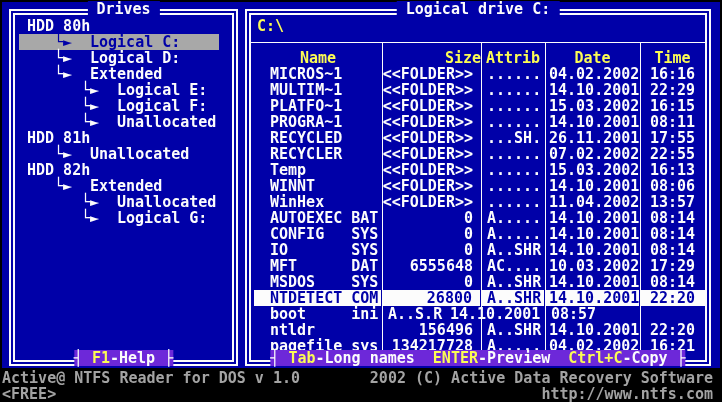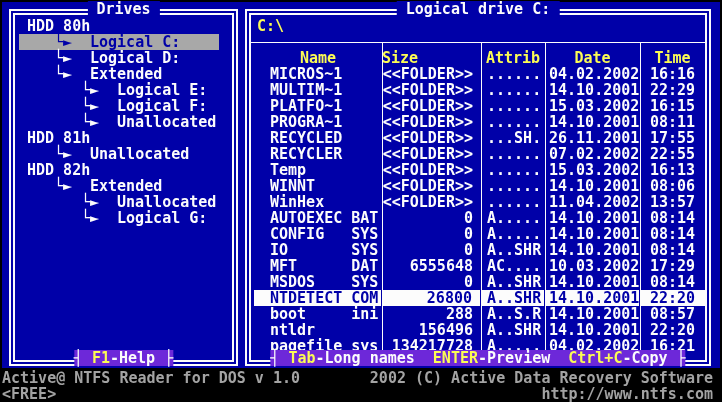--- a/index.html
+++ b/index.html
@@ -85,21 +85,21 @@
     <div class="panel-title">Logical drive C:</div>
     <div class="path-row">C:\</div>
     <div class="hline"></div>
     <div class="vsep s1"></div>
     <div class="vsep s2"></div>
     <div class="vsep s3"></div>
     <div class="vsep s4"></div>
 
     <div class="frow header-row">
       <span class="c name">Name</span>
-      <span class="c size" style="text-align:left;padding:0">Size</span>
+      <span class="c size" style="text-align:right;padding:0">Size</span>
       <span class="c attrib">Attrib</span>
       <span class="c date">Date</span>
       <span class="c time">Time</span>
     </div>
 
     <div class="frow" style="top:51px">
         <span class="c name">MICROS~1</span>
         <span class="c size">&lt;&lt;FOLDER&gt;&gt;</span>
         <span class="c attrib">......</span>
         <span class="c date">04.02.2002</span>
@@ -198,21 +198,20 @@
       </div>
     <div class="frow selected" style="top:275px">
         <span class="c name">NTDETECT COM</span>
         <span class="c size">26800</span>
         <span class="c attrib">A..SHR</span>
         <span class="c date">14.10.2001</span>
         <span class="c time">22:20</span>
       </div>
     <div class="frow" style="top:291px">
         <span class="c name">boot     ini</span>
-        <span class="c size">288</span>
         <span class="c attrib">A..S.R</span>
         <span class="c date">14.10.2001</span>
         <span class="c time">08:57</span>
       </div>
     <div class="frow" style="top:307px">
         <span class="c name">ntldr</span>
         <span class="c size">156496</span>
         <span class="c attrib">A..SHR</span>
         <span class="c date">14.10.2001</span>
         <span class="c time">22:20</span>

